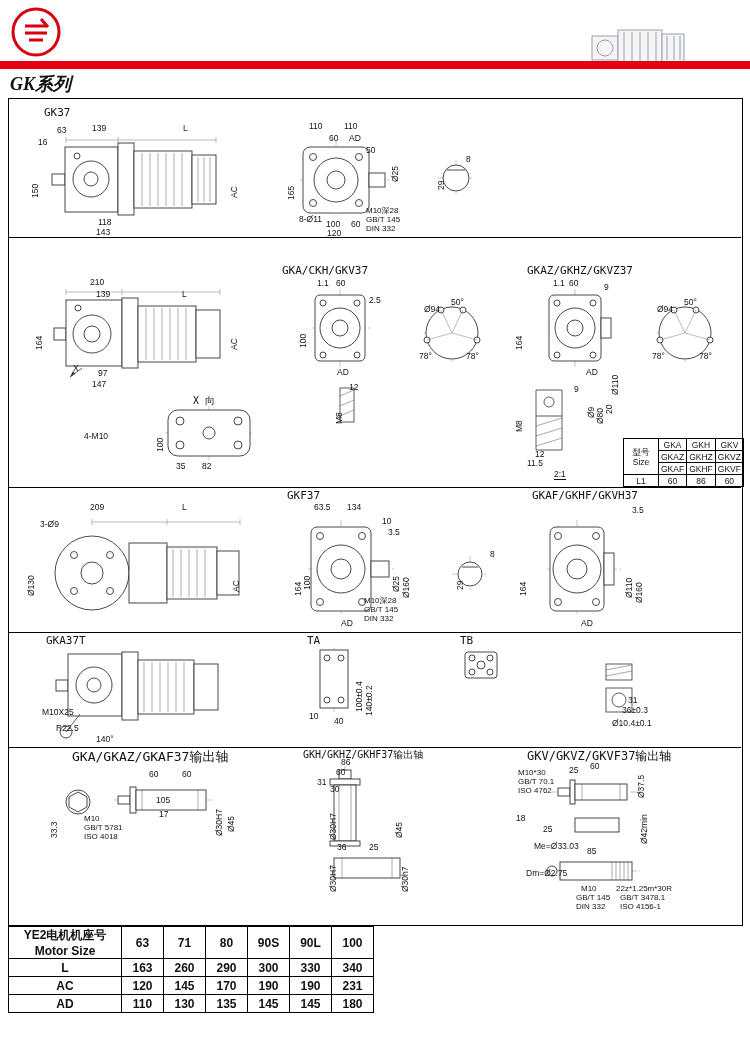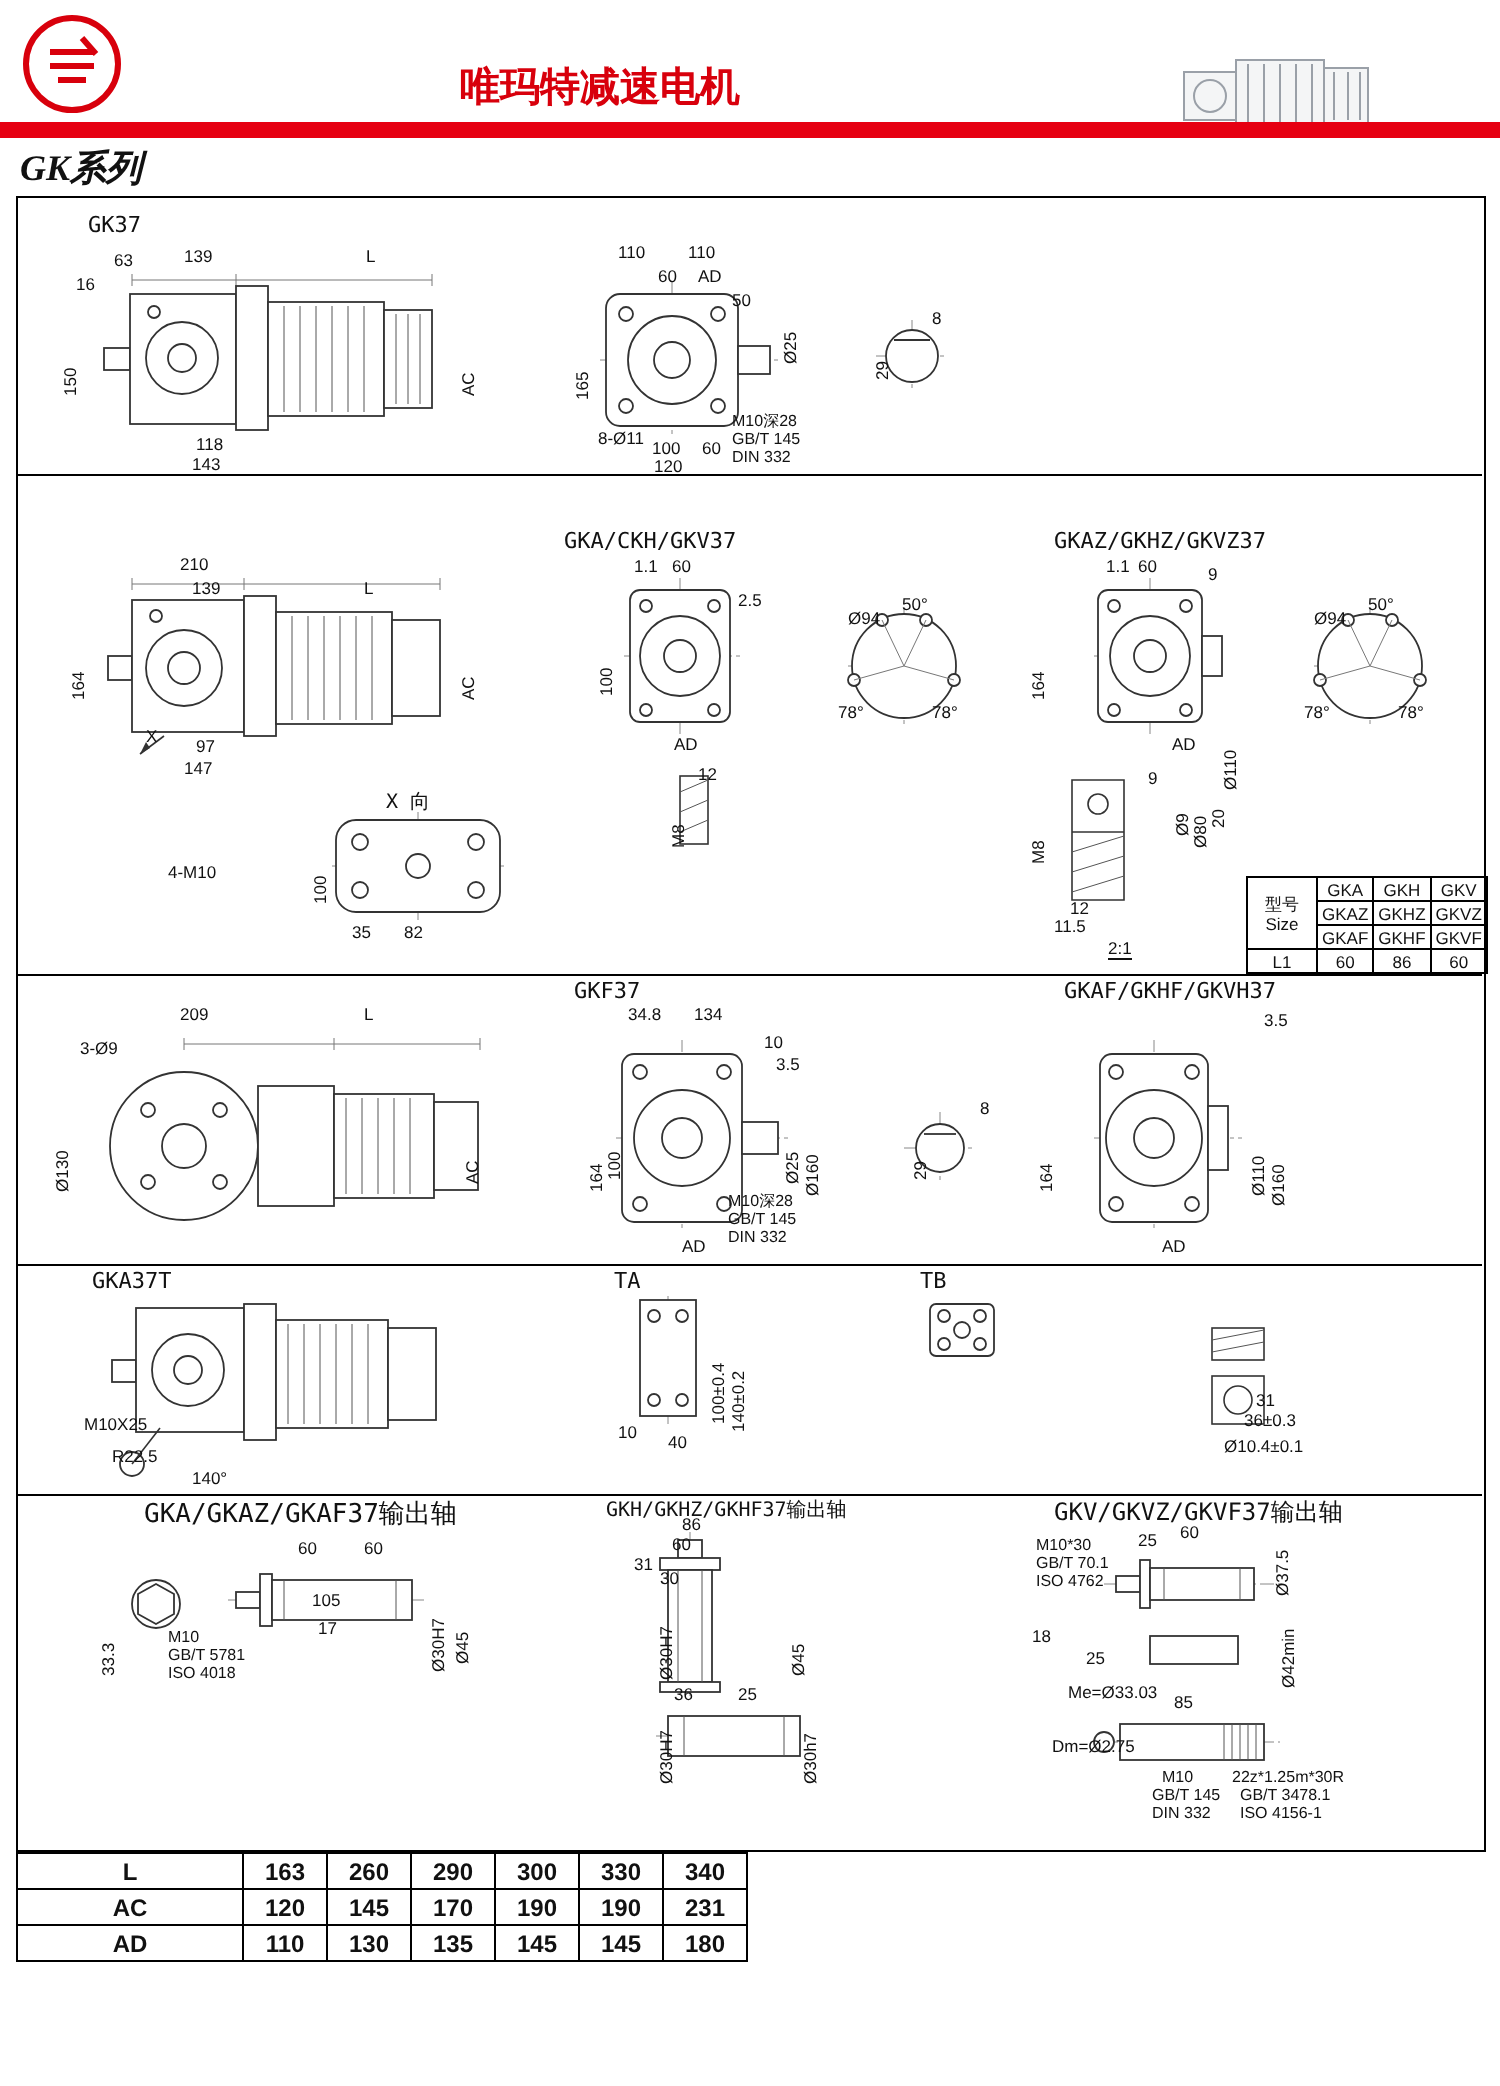--- a/index.html
+++ b/index.html
@@ -29,21 +29,20 @@
 
 <div class="page">
 
   <svg class="dr" style="left:10px;top:6px" width="52" height="52">
     <circle cx="26" cy="26" r="23" fill="#fff" stroke="#d8000c" stroke-width="3"></circle>
     <g stroke="#d8000c" stroke-width="3" fill="none">
       <path d="M15 20h22M15 27h22M19 34h14"></path>
         <path d="M31 13l7 8"></path>
     </g>
   </svg>
-  <span class="tagline">唯玛特减速电机</span>
   <svg class="dr" style="left:588px;top:20px" width="115" height="48">
     <g stroke="#9aa0a8" stroke-width="1" fill="#f4f5f6">
       <rect x="4" y="16" width="26" height="24"></rect>
         <circle cx="17" cy="28" r="8"></circle>
       <rect x="30" y="10" width="44" height="34"></rect>
         <rect x="74" y="14" width="22" height="28"></rect>
       <path d="M36 12v30M44 12v30M52 12v30M60 12v30M68 12v30" fill="none"></path>
       <path d="M79 16v24M86 16v24M92 16v24" fill="none"></path>
     </g>
   </svg>
@@ -320,21 +319,21 @@
       <rect x="5" y="15" width="60" height="84" rx="6"></rect>
       <circle cx="35" cy="57" r="24"></circle>
         <circle cx="35" cy="57" r="10"></circle>
       <circle cx="14" cy="24" r="3.5"></circle>
         <circle cx="56" cy="24" r="3.5"></circle>
         <circle cx="14" cy="90" r="3.5"></circle>
         <circle cx="56" cy="90" r="3.5"></circle>
       <rect x="65" y="49" width="18" height="16"></rect>
     </g>
   </svg>
-  <span class="d" style="left:314px;top:503px">34.8</span>
+  <span class="d" style="left:314px;top:503px">63.5</span>
   <span class="d" style="left:347px;top:503px">134</span>
   <span class="d" style="left:382px;top:517px">10</span>
   <span class="d" style="left:388px;top:528px">3.5</span>
   <span class="d v" style="left:392px;top:592px">Ø25</span>
   <span class="d v" style="left:402px;top:598px">Ø160</span>
   <span class="d v" style="left:294px;top:596px">164</span>
   <span class="d v" style="left:303px;top:590px">100</span>
   <span class="n" style="left:364px;top:596px">M10深28</span>
   <span class="n" style="left:364px;top:605px">GB/T 145</span>
   <span class="n" style="left:364px;top:614px">DIN 332</span>
@@ -504,20 +503,32 @@
   <span class="d" style="left:526px;top:869px">Dm=Ø2.75</span>
   <span class="n" style="left:581px;top:884px">M10</span>
   <span class="n" style="left:576px;top:893px">GB/T 145</span>
   <span class="n" style="left:576px;top:902px">DIN 332</span>
   <span class="n" style="left:616px;top:884px">22z*1.25m*30R</span>
   <span class="n" style="left:620px;top:893px">GB/T 3478.1</span>
   <span class="n" style="left:620px;top:902px">ISO 4156-1</span>
 
   <table class="mtable">
     <tbody>
+        <tr>
+      <td class="lab hdr">
+        <div>YE2电机机座号</div>
+        <div>Motor Size</div>
+      </td>
+      <td class="val hdr">63</td>
+      <td class="val hdr">71</td>
+      <td class="val hdr">80</td>
+      <td class="val hdr">90S</td>
+      <td class="val hdr">90L</td>
+      <td class="val hdr">100</td>
+    </tr>
     <tr>
       <td class="lab">L</td>
       <td class="val">163</td>
       <td class="val">260</td>
       <td class="val">290</td>
       <td class="val">300</td>
       <td class="val">330</td>
       <td class="val">340</td>
     </tr>
     <tr>

